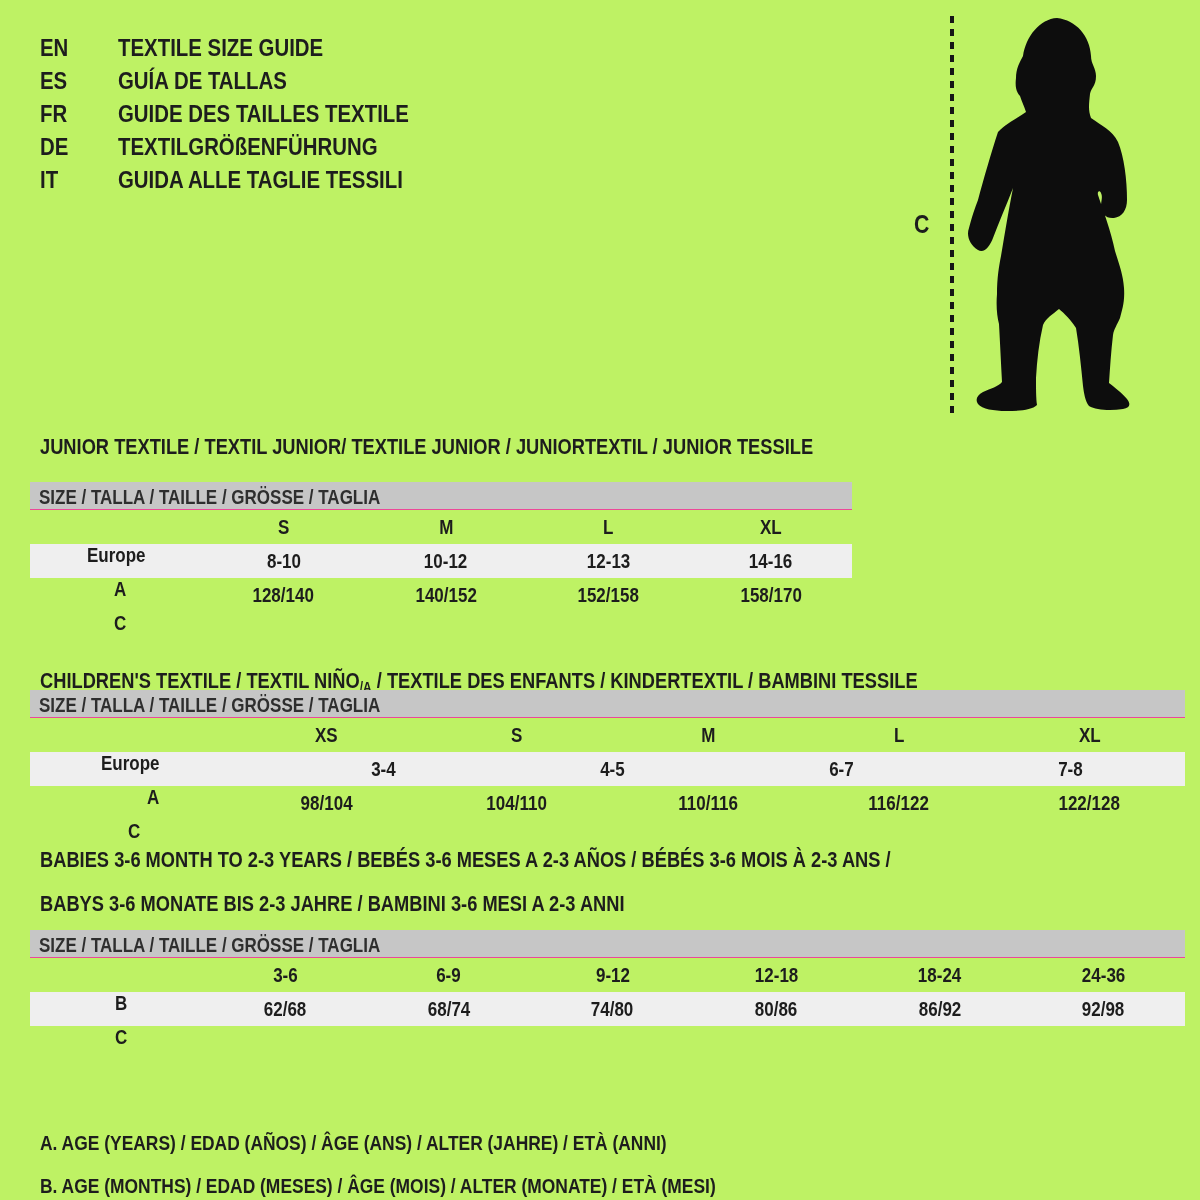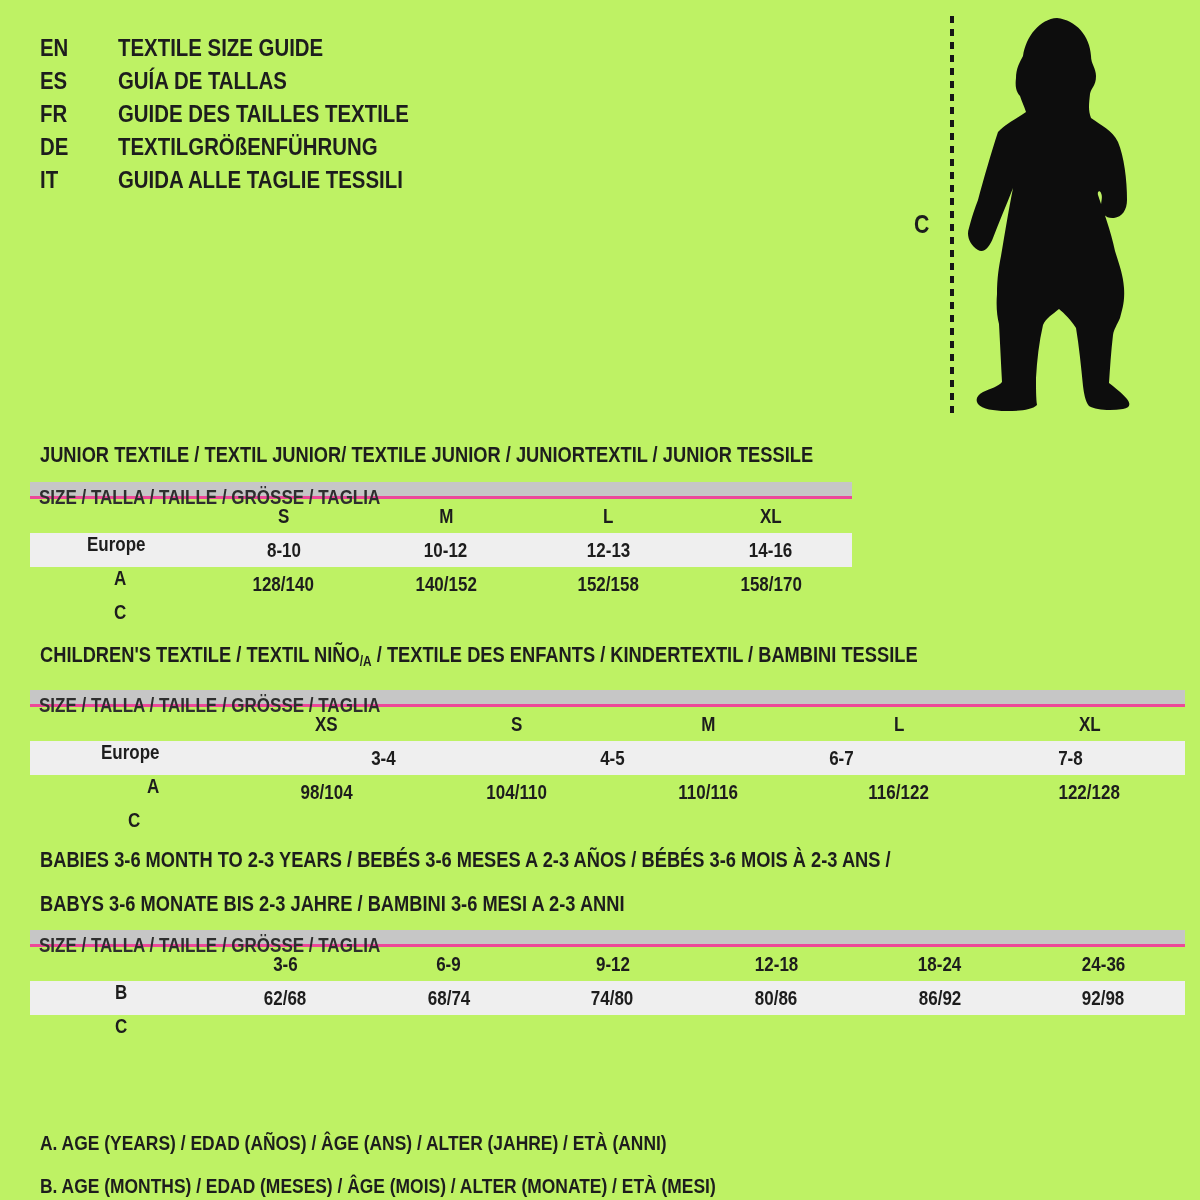--- a/index.html
+++ b/index.html
@@ -23,32 +23,32 @@
   .dash-line{
     position:absolute;left:950px;top:16px;width:4px;height:399px;
     background:repeating-linear-gradient(to bottom,#161616 0 7px,rgba(0,0,0,0) 7px 13px);
   }
   .c-label{position:absolute;left:914px;top:210px;font-size:25px;}
   .baby{position:absolute;left:950px;top:10px;width:200px;height:410px;}
 
   
   .sec-title{position:absolute;left:40px;font-size:21.5px;line-height:26px;}
   .sec-title .sub{font-size:14px;position:relative;top:4px;}
-  .t1{top:434px;margin-top:8px;}
-  .t2{top:642px;}
+  .t1{top:434px;}
+  .t2{top:668px;}
   .t3a{top:847px;}
   .t3b{top:882px;margin-top:9px;}
 
   
   .table{position:absolute;left:30px;}
   .t-junior{top:482px;width:822px;}
   .t-children{top:690px;width:1155px;}
   .t-babies{top:930px;width:1155px;}
   .size-bar{
-    height:17px;line-height:30px;background:#c6c6c6;border-bottom:3px solid #ec4899;
+    height:28px;line-height:30px;background:#c6c6c6;border-bottom:1px solid #ec4899;
     padding-left:9px;font-size:20px;color:#2e2e2e;box-sizing:border-box;
   }
   .trow{display:flex;height:34px;line-height:34px;font-size:20px;}
   .trow .lbl{flex:0 0 100px;width:100px;padding-left:10px;text-align:left;box-sizing:border-box;margin-top:28px;}
   .trow .cell{flex:1;text-align:center;}
   .shaded{background:#efefef;}
 
   
   .legend{position:absolute;left:40px;top:1121px;}
   .legend-line{height:43px;line-height:43px;font-size:20.5px;}

